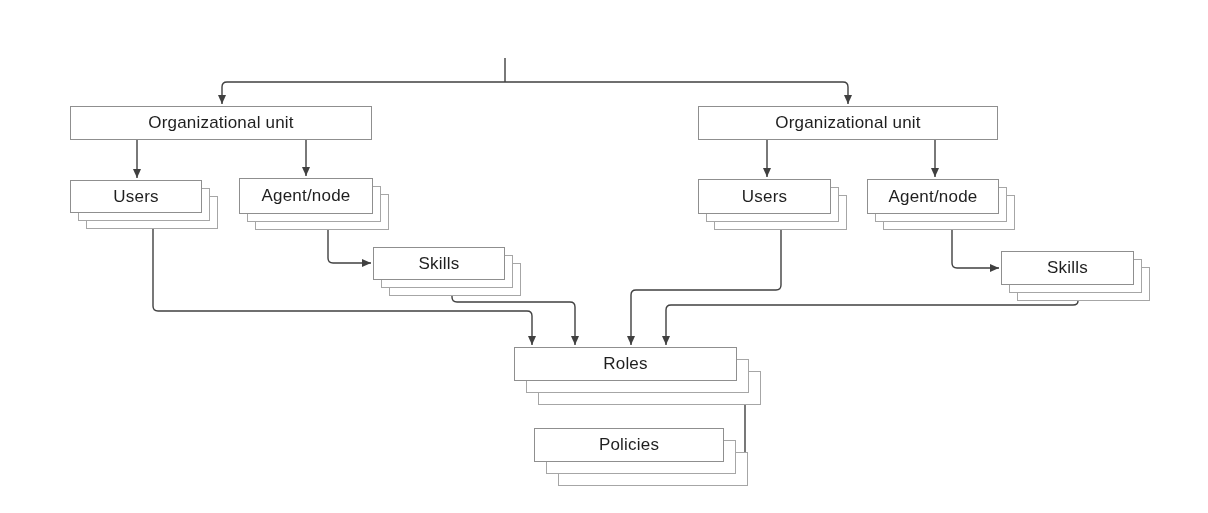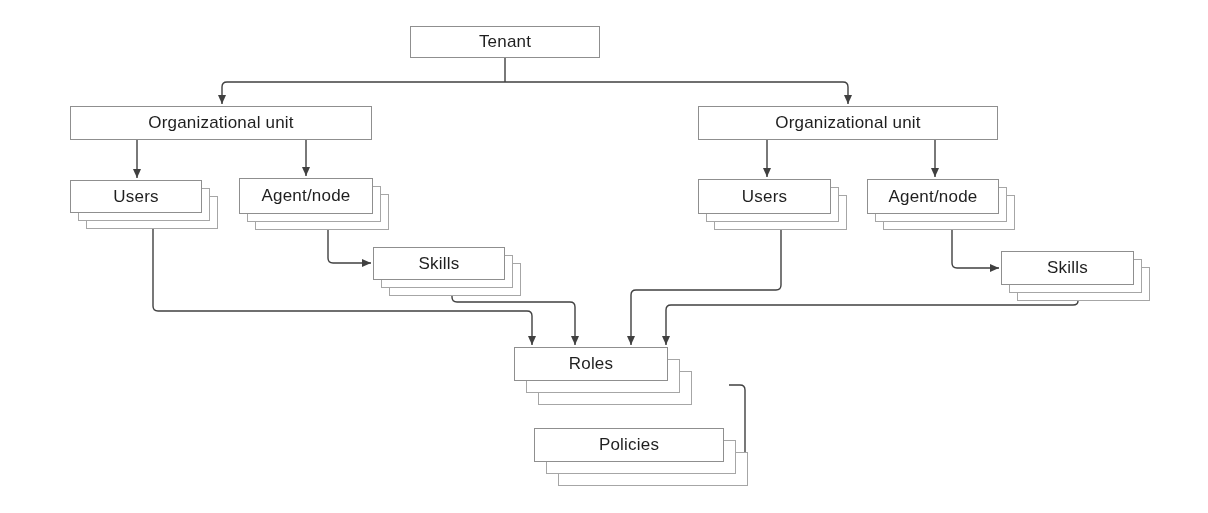--- a/index.html
+++ b/index.html
@@ -54,25 +54,20 @@
     <path class="edge" d="M153,228 L153,306 Q153,311 158,311 L527,311 Q532,311 532,316 L532,345" marker-end="url(#arrowhead)"></path>
     <path class="edge" d="M452,295 L452,297 Q452,302 457,302 L570,302 Q575,302 575,307 L575,345" marker-end="url(#arrowhead)"></path>
     <path class="edge" d="M767,140 L767,177" marker-end="url(#arrowhead)"></path>
     <path class="edge" d="M935,140 L935,177" marker-end="url(#arrowhead)"></path>
     <path class="edge" d="M952,229 L952,263 Q952,268 957,268 L999,268" marker-end="url(#arrowhead)"></path>
     <path class="edge" d="M781,229 L781,285 Q781,290 776,290 L636,290 Q631,290 631,295 L631,345" marker-end="url(#arrowhead)"></path>
     <path class="edge" d="M1078,301 Q1078,305 1073,305 L671,305 Q666,305 666,310 L666,345" marker-end="url(#arrowhead)"></path>
     <path class="edge" d="M729,385 L740,385 Q745,385 745,390 L745,462 Q745,467 740,467 L731,467" marker-end="url(#arrowhead)"></path>
   </svg>
 
-  <div class="node" style="left:410px;top:26px;width:190px;height:32px">
-    <div class="box">
-      <span class="label">Tenant</span>
-    </div>
-  </div>
 
   <div class="node" style="left:70px;top:106px;width:302px;height:34px">
     <div class="box">
       <span class="label">Organizational unit</span>
     </div>
   </div>
 
   <div class="node" style="left:70px;top:180px;width:132px;height:33px">
     <div class="layer l3"></div>
     <div class="layer l2"></div>
@@ -120,21 +115,21 @@
   </div>
 
   <div class="node" style="left:1001px;top:251px;width:133px;height:34px">
     <div class="layer l3"></div>
     <div class="layer l2"></div>
     <div class="box">
       <span class="label">Skills</span>
     </div>
   </div>
 
-  <div class="node big" style="left:514px;top:347px;width:154px;height:34px">
+  <div class="node big" style="left:514px;top:347px;width:223px;height:34px">
     <div class="layer l3"></div>
     <div class="layer l2"></div>
     <div class="box">
       <span class="label">Roles</span>
     </div>
   </div>
 
   <div class="node big" style="left:534px;top:428px;width:190px;height:34px">
     <div class="layer l3"></div>
     <div class="layer l2"></div>

